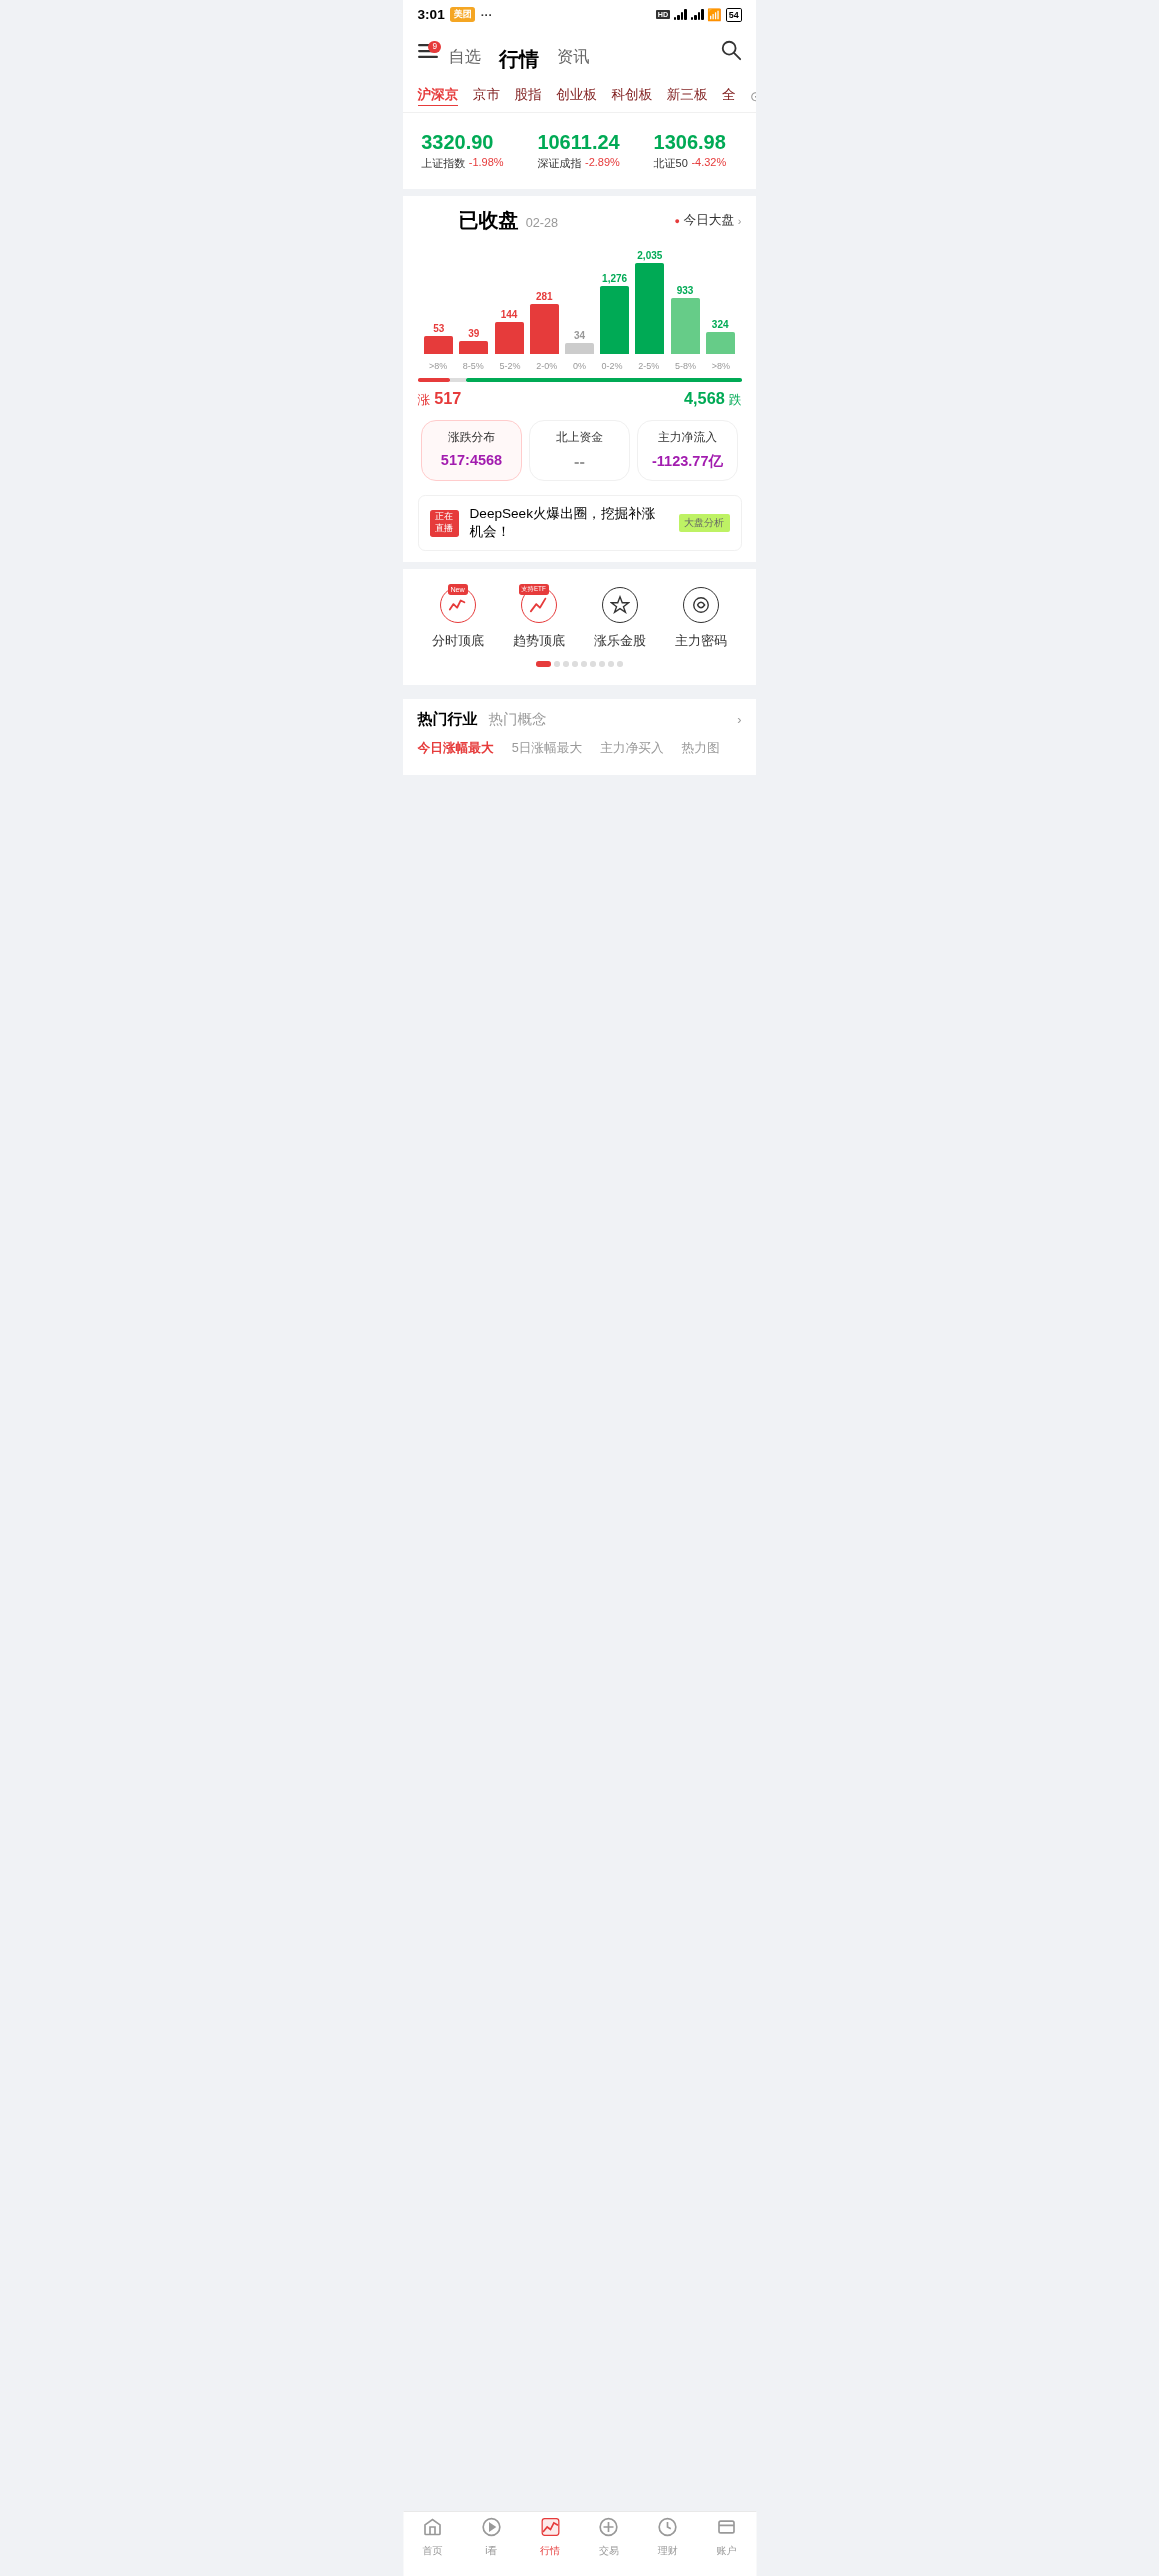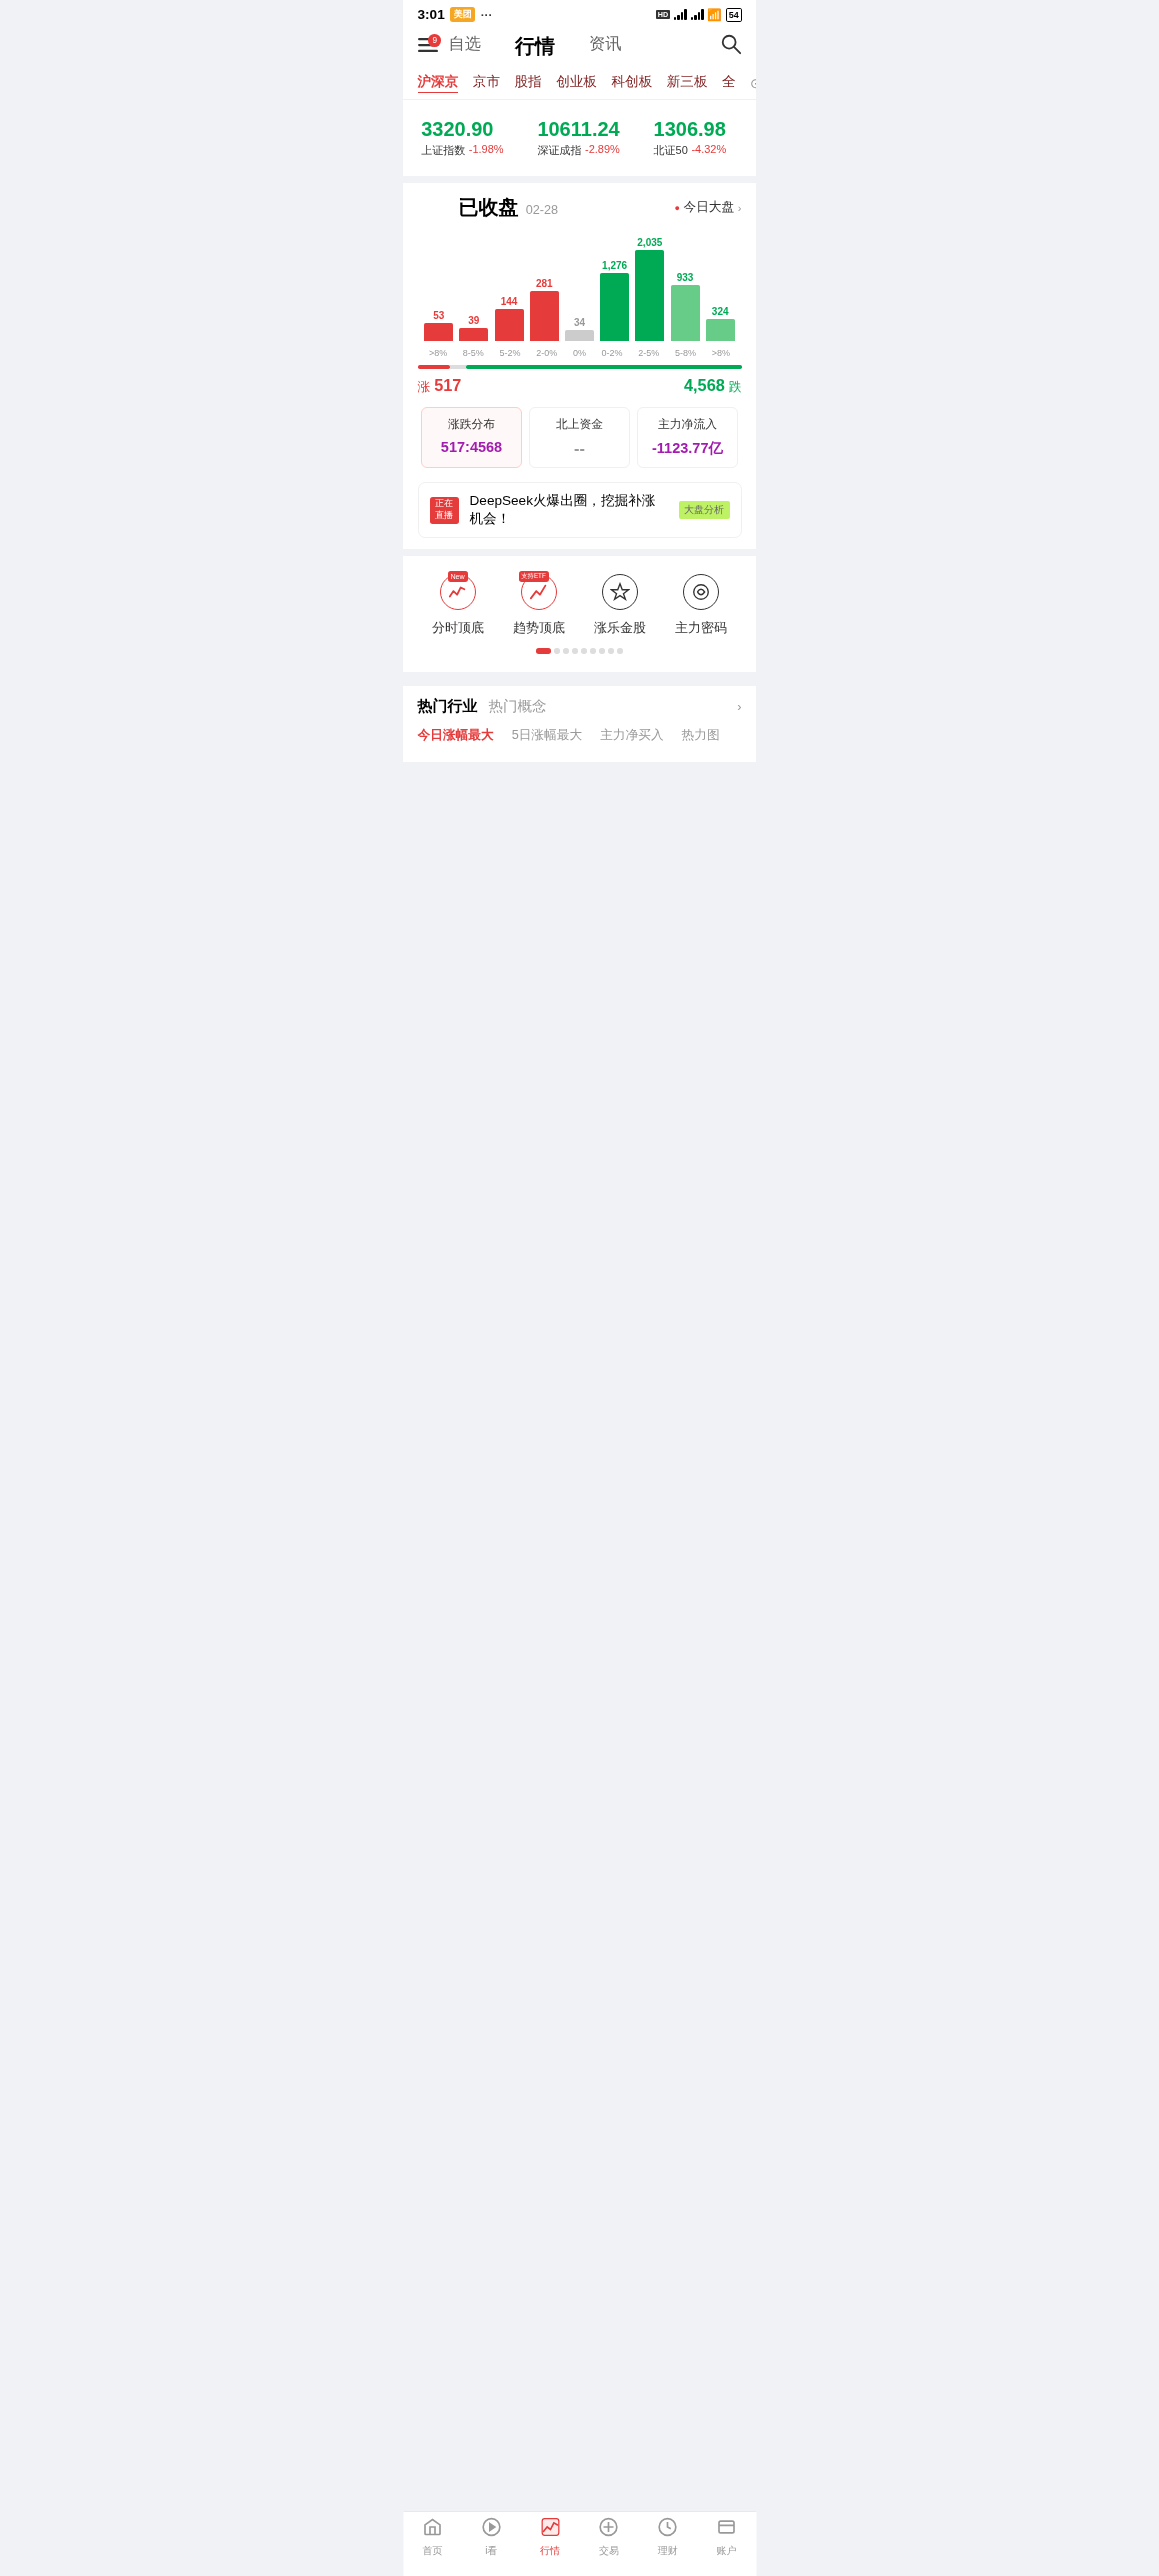--- a/index.html
+++ b/index.html
@@ -64,21 +64,21 @@
       background: #e63b3b;
       color: #fff;
       font-size: 8.2px;
       width: 12.7px;
       height: 12.7px;
       border-radius: 50%;
       display: flex;
       align-items: center;
       justify-content: center;
     }
-    .nav-tabs { display: flex; gap: 34px; flex: 1; }
+    .nav-tabs { display: flex; gap: 18px; flex: 1; margin-top: 13px; }
     .nav-tab {
       font-size: 16.3px;
       color: #666;
       font-weight: 400;
       cursor: pointer;
     }
     .nav-tab.active {
       color: #000;
       font-size: 20px;
       font-weight: 700;
@@ -232,21 +232,21 @@
 
     
     .info-cards-row {
       display: flex;
       gap: 0;
       margin-top: 11px;
     }
     .info-card {
       flex: 1;
       border: 0.9px solid #f0f0f0;
-      border-radius: 6px;
+      border-radius: 15px;
       padding: 9px 11px;
       text-align: center;
       margin: 0 3.6px;
       cursor: pointer;
     }
     .info-card.active {
       background: #fff8f8;
       border-color: #ffcccc;
     }
     .info-card-title { font-size: 11.8px; color: #333; margin-bottom: 5.4px; }

